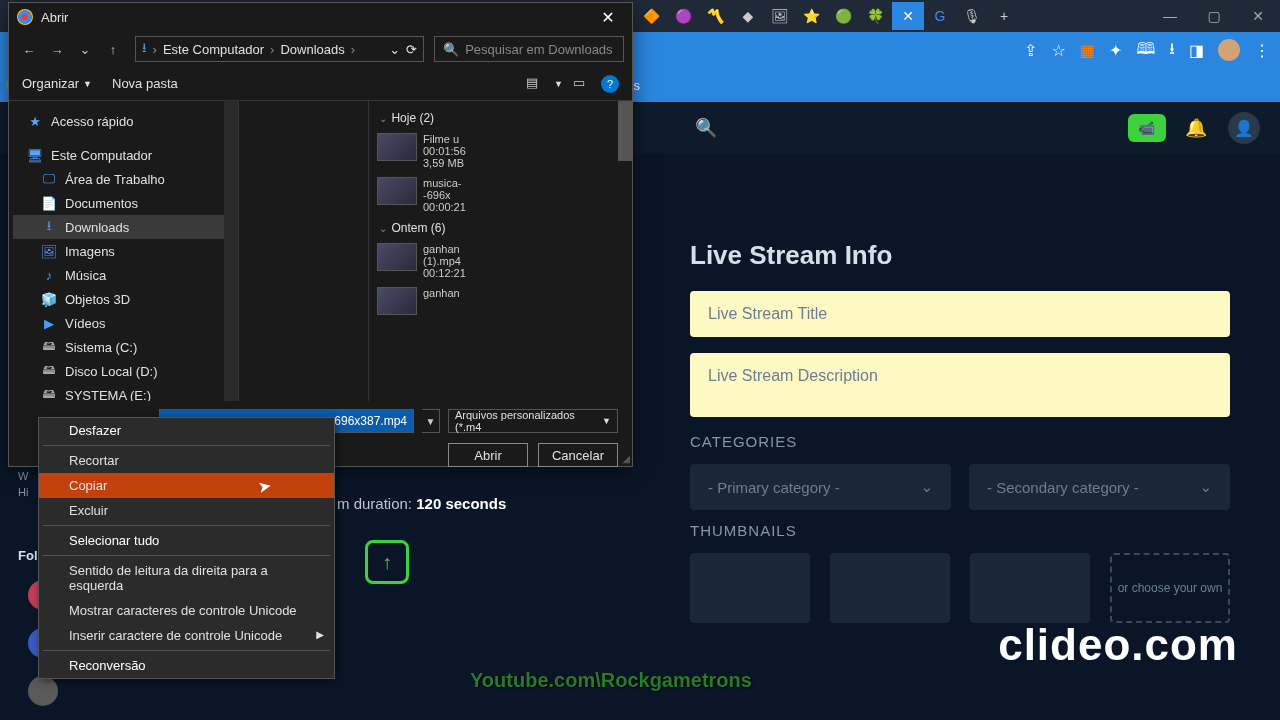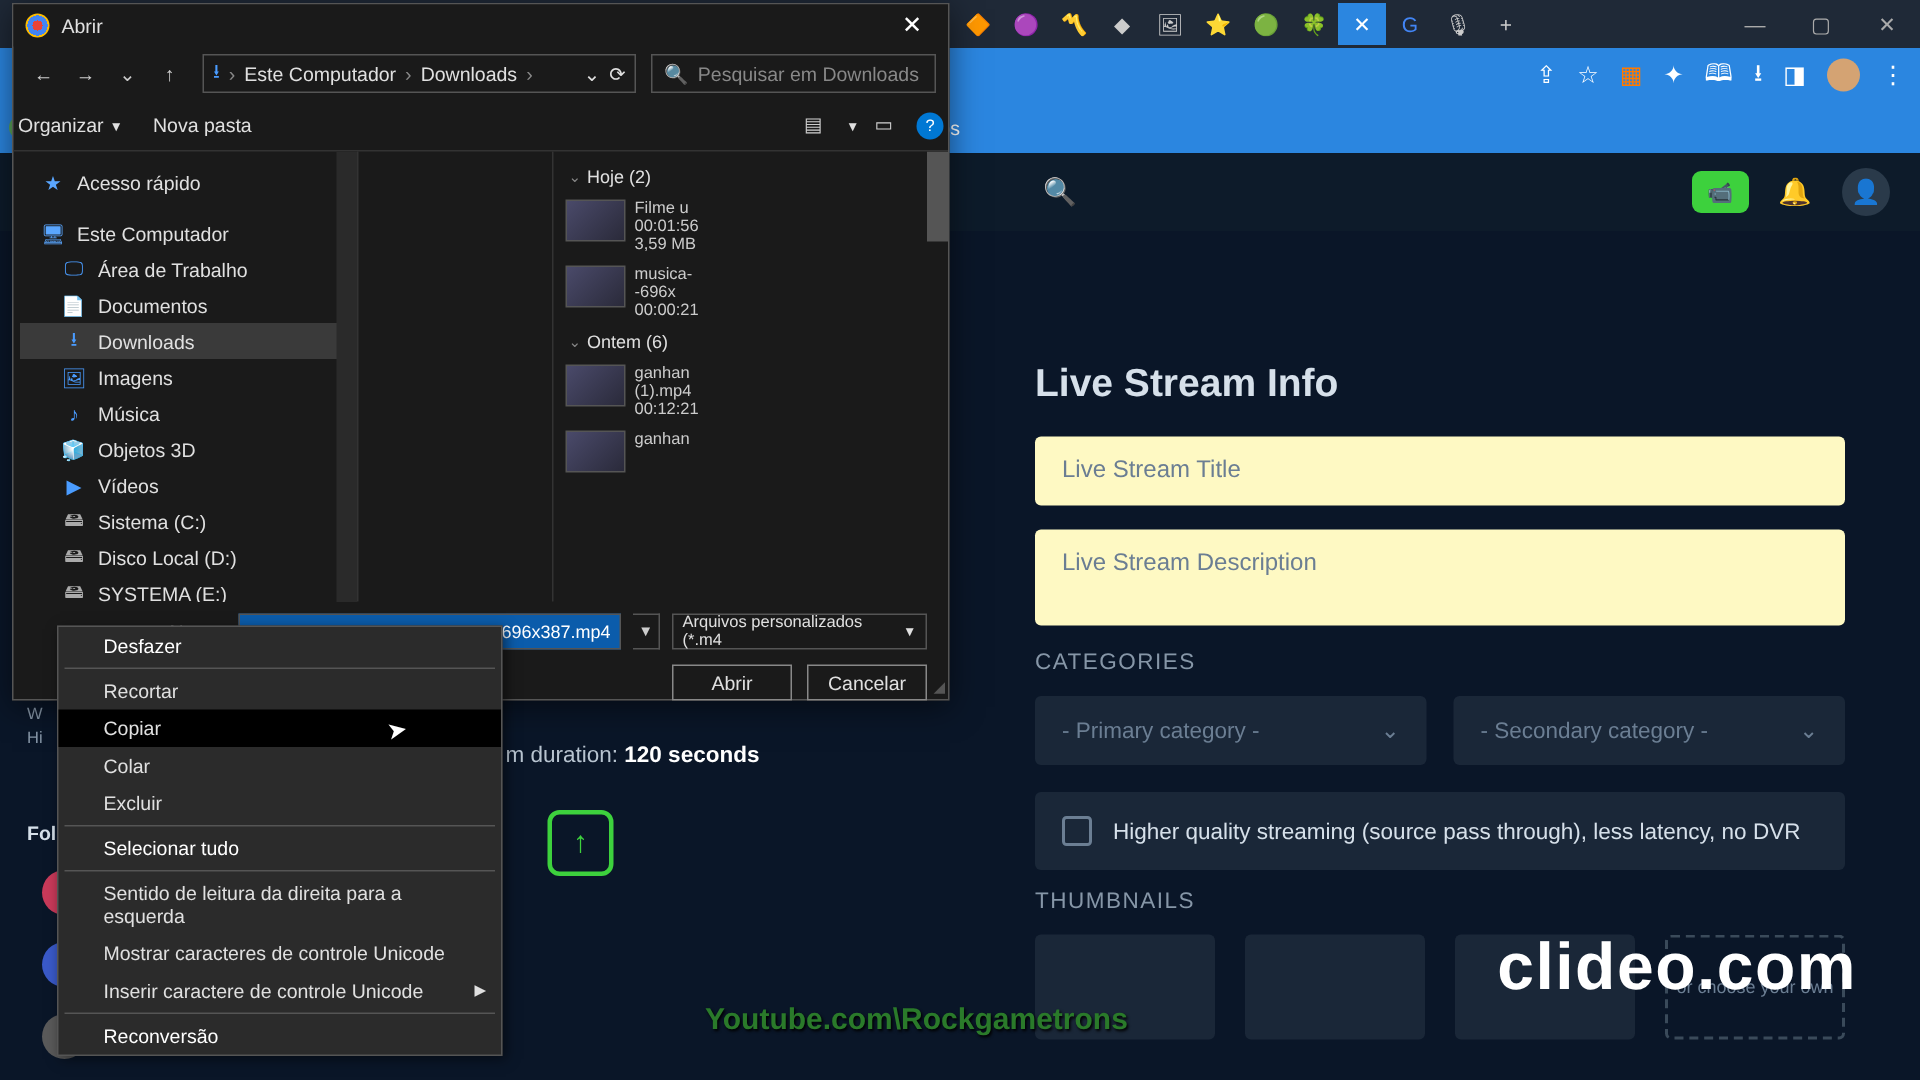--- a/index.html
+++ b/index.html
@@ -71,21 +71,21 @@
 .dlg-title { height: 28px; background: #1a1a1a; display: flex; align-items: center; padding: 0 8px; }
 .dlg-title-icon { width: 16px; height: 16px; border-radius: 50%; background: radial-gradient(#ea4335 30%, #4285f4 30% 60%, #fbbc05 60% 80%, #34a853 80%); margin-right: 8px; }
 .dlg-close { margin-left: auto; width: 32px; height: 24px; display: flex; align-items: center; justify-content: center; color: #fff; font-size: 16px; }
 .dlg-nav { height: 36px; display: flex; align-items: center; padding: 0 8px; gap: 4px; }
 .nav-btn { width: 24px; height: 24px; display: flex; align-items: center; justify-content: center; color: #ccc; }
 .crumb-box { flex: 1; height: 26px; background: #1a1a1a; border: 1px solid #555; display: flex; align-items: center; padding: 0 6px; gap: 6px; margin: 0 6px; }
 .crumb-icon { color: #4a9cff; }
 .crumb { color: #e0e0e0; }
 .crumb-sep { color: #888; }
 .search-dlg { width: 190px; height: 26px; background: #1a1a1a; border: 1px solid #555; display: flex; align-items: center; padding: 0 8px; color: #888; gap: 6px; }
-.dlg-toolbar { height: 34px; display: flex; align-items: center; padding: 0 3px; gap: 20px; border-bottom: 1px solid #333; }
+.dlg-toolbar { height: 34px; display: flex; align-items: center; padding: 0 13px; gap: 20px; border-bottom: 1px solid #333; }
 .tb-item { color: #e0e0e0; display: flex; align-items: center; gap: 4px; }
 .tb-end { margin-left: auto; display: flex; gap: 10px; align-items: center; }
 .view-icon { width: 18px; height: 18px; color: #ccc; }
 .help-icon { width: 18px; height: 18px; background: #0078d4; border-radius: 50%; color: #fff; display: flex; align-items: center; justify-content: center; font-size: 11px; }
 
 .dlg-body { display: flex; height: 300px; }
 .tree { width: 230px; padding: 8px 4px; overflow-y: auto; border-right: 1px solid #333; position: relative; }
 .tree-scroll { position: absolute; right: 0; top: 0; bottom: 0; width: 14px; background: #2a2a2a; }
 .tree-item { padding: 4px 8px 4px 28px; display: flex; align-items: center; gap: 8px; cursor: pointer; }
 .tree-item.l1 { padding-left: 14px; font-weight: normal; }
@@ -114,21 +114,21 @@
 .name-drop { width: 18px; height: 24px; border: 1px solid #555; border-left: none; display: flex; align-items: center; justify-content: center; color: #ccc; font-size: 10px; }
 .type-select { width: 170px; height: 24px; border: 1px solid #555; background: #1a1a1a; display: flex; align-items: center; padding: 0 6px; font-size: 11px; justify-content: space-between; }
 .btn-row { display: flex; justify-content: flex-end; gap: 10px; }
 .dlg-btn { width: 80px; height: 24px; border: 1px solid #888; background: #1a1a1a; color: #e0e0e0; display: flex; align-items: center; justify-content: center; cursor: pointer; }
 .resize-grip { position: absolute; right: 2px; bottom: 2px; color: #555; font-size: 10px; }
 
 
 .ctx-menu { position: absolute; left: 38px; top: 417px; width: 297px; background: #2b2b2b; border: 1px solid #555; box-shadow: 2px 2px 8px rgba(0,0,0,0.5); font-size: 13px; color: #e0e0e0; z-index: 100; }
 .ctx-item { padding: 5px 30px; cursor: pointer; position: relative; }
 .ctx-item.disabled { color: #ffffff; }
-.ctx-item.hover { background: #000000; }
+.ctx-item.hover { background: #c2410c; }
 .ctx-sep { height: 1px; background: #555; margin: 2px 4px; }
 .ctx-arrow { position: absolute; right: 10px; top: 6px; font-size: 10px; }
 
 .cursor { position: absolute; left: 258px; top: 477px; font-size: 16px; color: #fff; z-index: 200; transform: rotate(-10deg); }
 </style>
 </head>
 <body>
 
 <div class="browser-top">
   <div class="tabs-row">
@@ -208,24 +208,20 @@
   <div class="label-caps">CATEGORIES</div>
   <div class="cat-row">
     <div class="select-box">
         <span>- Primary category -</span>
         <span>⌄</span>
       </div>
     <div class="select-box">
         <span>- Secondary category -</span>
         <span>⌄</span>
       </div>
-  </div>
-  <div class="check-row">
-    <div class="checkbox"></div>
-    <span>Higher quality streaming (source pass through), less latency, no DVR</span>
   </div>
   <div class="label-caps">THUMBNAILS</div>
   <div class="thumb-row">
     <div class="thumb-box"></div>
     <div class="thumb-box"></div>
     <div class="thumb-box"></div>
     <div class="thumb-choose">or choose your own</div>
   </div>
 </div>
 
@@ -402,21 +398,20 @@
     </div>
   </div>
   <div class="resize-grip">◢</div>
 </div>
 
 <div class="ctx-menu">
   <div class="ctx-item disabled">Desfazer</div>
   <div class="ctx-sep"></div>
   <div class="ctx-item">Recortar</div>
   <div class="ctx-item hover">Copiar</div>
-  <div class="ctx-item">Colar</div>
   <div class="ctx-item">Excluir</div>
   <div class="ctx-sep"></div>
   <div class="ctx-item disabled">Selecionar tudo</div>
   <div class="ctx-sep"></div>
   <div class="ctx-item">Sentido de leitura da direita para a esquerda</div>
   <div class="ctx-item">Mostrar caracteres de controle Unicode</div>
   <div class="ctx-item"><span>Inserir caractere de controle Unicode</span><span class="ctx-arrow">▶</span></div>
   <div class="ctx-sep"></div>
   <div class="ctx-item disabled">Reconversão</div>
 </div>

